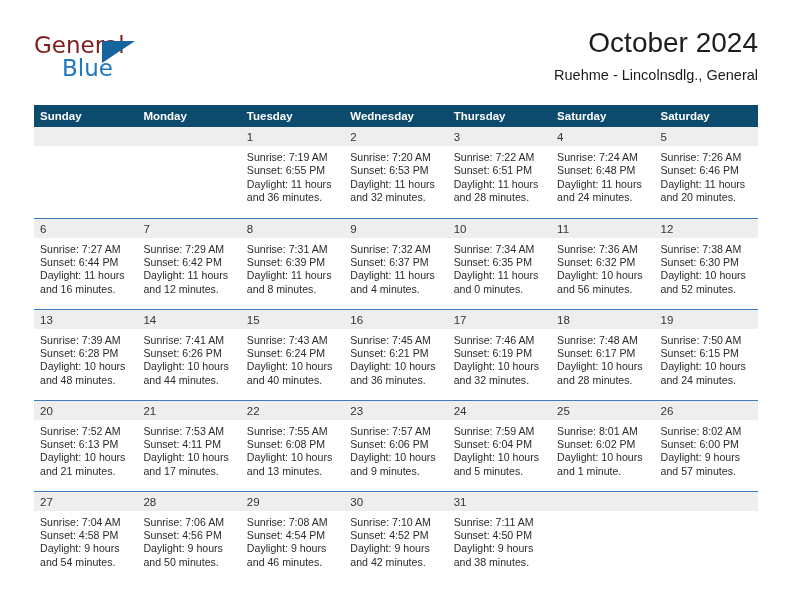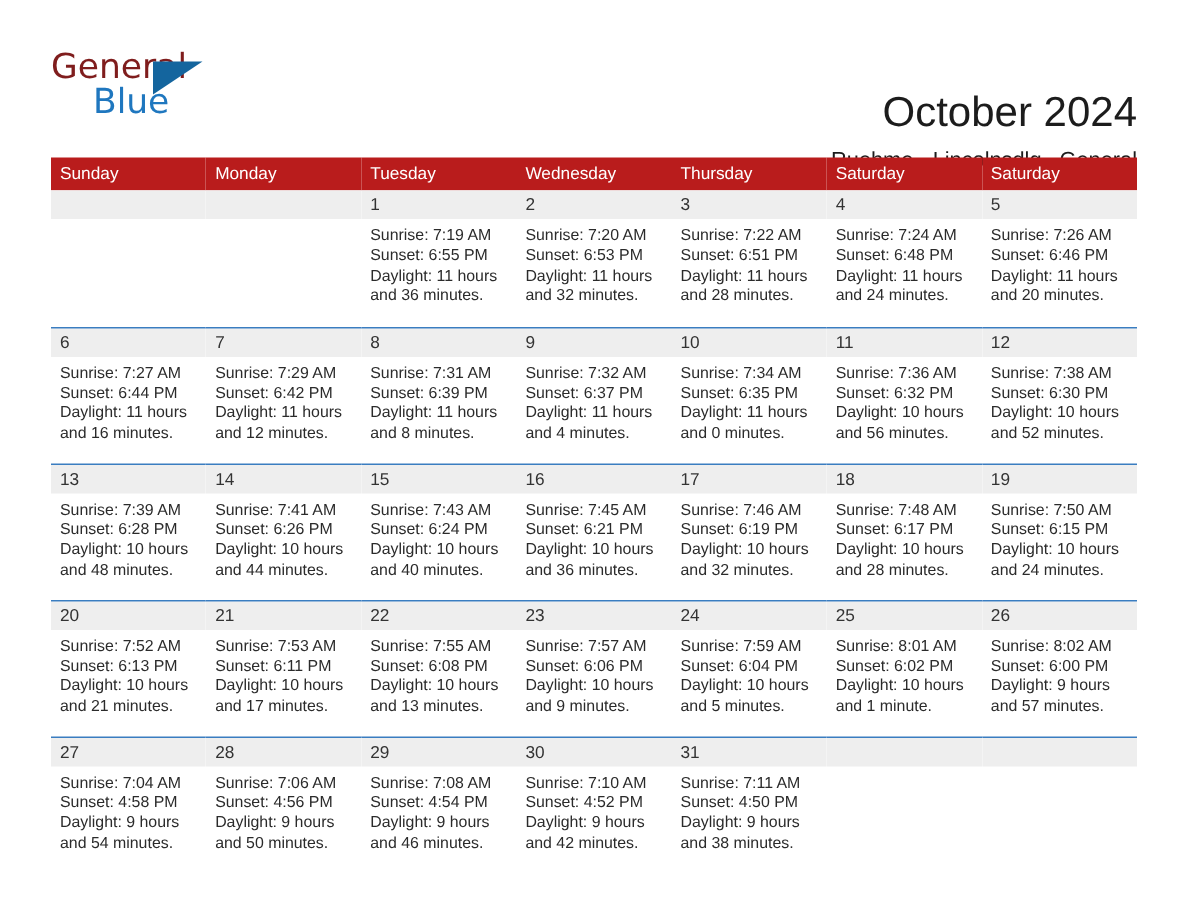--- a/index.html
+++ b/index.html
@@ -65,21 +65,20 @@
     height: 0;
     border-left: 33px solid #14659e;
     border-bottom: 22px solid transparent;
   }
 
   .title-block {
     position: absolute;
     right: 0;
     top: 0;
     text-align: right;
-    margin-top: 32px;
   }
   .cal-title {
     font-size: 28px;
     font-weight: 400;
     color: #1c1c1c;
     line-height: 34px;
     white-space: nowrap;
   }
   .cal-subtitle {
     font-size: 14.5px;
@@ -95,24 +94,24 @@
     position: absolute;
     left: 34px;
     top: 105px;
     width: 724px;
     border-collapse: collapse;
     table-layout: fixed;
   }
   .calendar col { width: 103.43px; }
 
   .dow-row th {
-    background: #b91c1c;
+    background: #0c4a6e;
     color: #ffffff;
     font-size: 11.5px;
-    font-weight: normal;
+    font-weight: bold;
     text-align: left;
     padding: 5px 0 5px 6px;
     height: 19px;
     box-sizing: border-box;
     border: none;
   }
 
   .week-row td {
     vertical-align: top;
     padding: 0;
@@ -390,21 +389,21 @@
             <div>Sunrise: 7:52 AM</div>
             <div>Sunset: 6:13 PM</div>
             <div>Daylight: 10 hours</div>
             <div>and 21 minutes.</div>
           </div>
         </td>
         <td>
           <div class="daynum">21</div>
           <div class="details">
             <div>Sunrise: 7:53 AM</div>
-            <div>Sunset: 6:11 PM</div>
+            <div>Sunset: 4:11 PM</div>
             <div>Daylight: 10 hours</div>
             <div>and 17 minutes.</div>
           </div>
         </td>
         <td>
           <div class="daynum">22</div>
           <div class="details">
             <div>Sunrise: 7:55 AM</div>
             <div>Sunset: 6:08 PM</div>
             <div>Daylight: 10 hours</div>

